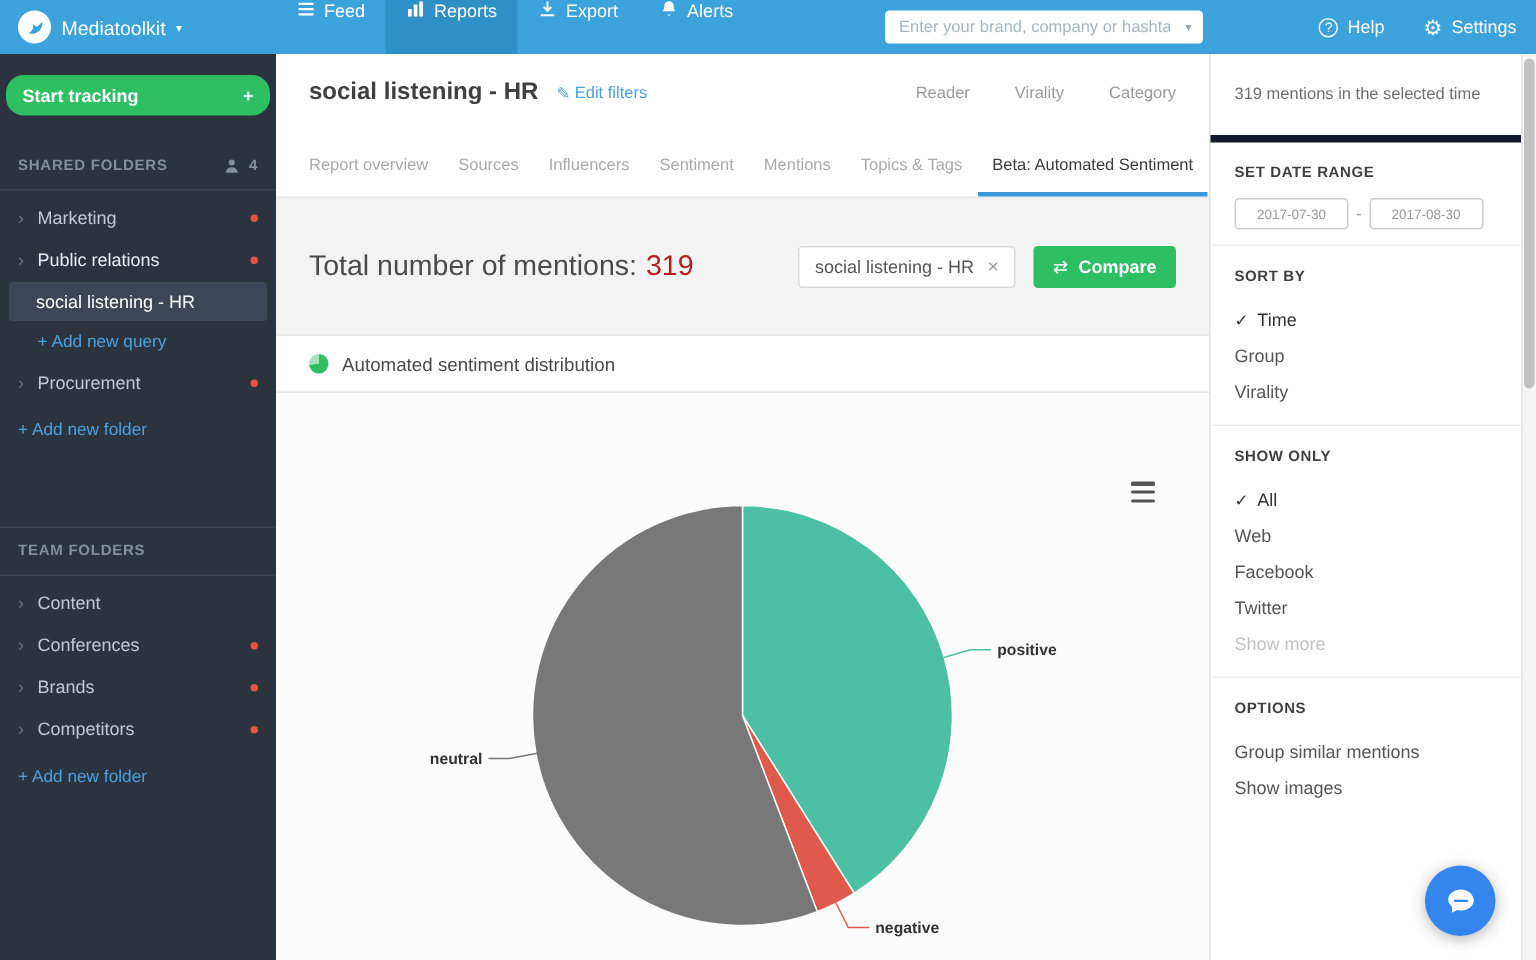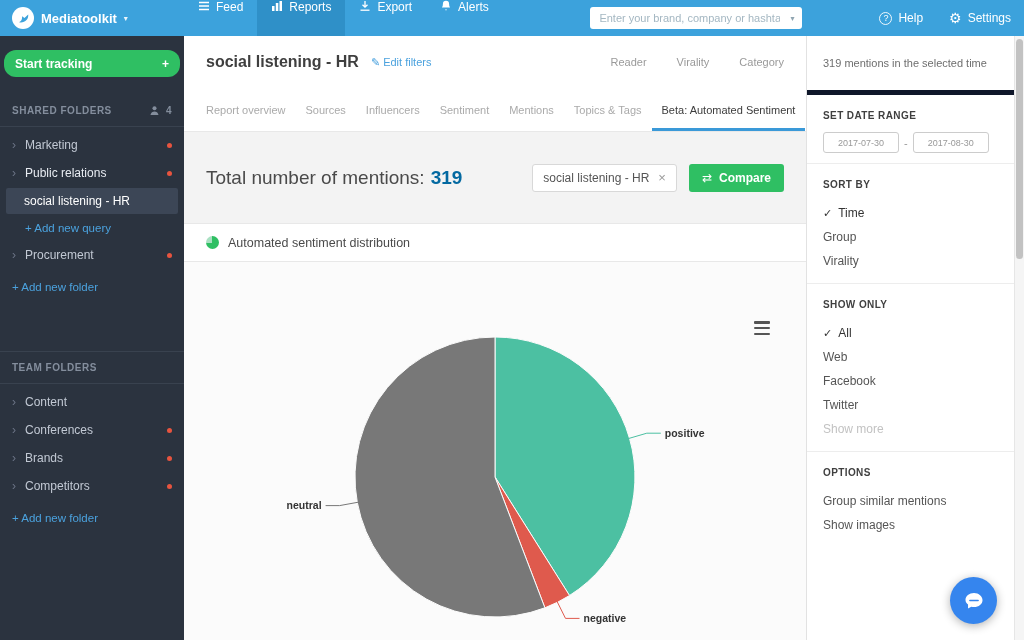--- a/index.html
+++ b/index.html
@@ -3,21 +3,21 @@
 <meta charset="utf-8">
 <style>
   *{box-sizing:border-box;margin:0;padding:0}
   html,body{width:1024px;height:640px}
   body{position:relative;font-family:"Liberation Sans",sans-serif;background:#fff;overflow:hidden}
 
   
   .topbar{position:absolute;top:0;left:0;width:1024px;height:36px;background:#3CA2DC;display:flex;align-items:center;color:#fff;font-size:12px;z-index:5}
   .brand{width:184px;display:flex;align-items:center;gap:7px;padding-left:12px;cursor:pointer}
   .logo{width:22px;height:22px;border-radius:50%;background:#fff;display:flex;align-items:center;justify-content:center;flex:none}
-  .brand-name{font-weight:bold;font-size:13px}
+  .brand-name{font-weight:normal;font-size:13px}
   .chev-dn{font-size:8px;opacity:.9}
   .topnav{display:flex;height:36px}
   .nav-item{display:flex;align-items:flex-start;gap:6px;padding:0 14px;cursor:pointer;height:36px}
   .nav-item.active{background:#2F90C8}
   .top-right{margin-left:auto;display:flex;align-items:center;height:36px}
   .searchwrap{position:relative;margin-right:64px}
   .searchwrap input{width:212px;height:22px;border:none;border-radius:3px;padding:0 22px 0 9px;font-size:11px;color:#333;outline:none;font-family:"Liberation Sans",sans-serif}
   .searchwrap input::placeholder{color:#a4b7c2}
   .search-chev{position:absolute;right:8px;top:50%;transform:translateY(-50%);color:#90a5b1;font-size:8px}
   .top-link{display:flex;align-items:center;gap:6px;padding:0 13px;cursor:pointer}
@@ -45,21 +45,21 @@
   .m-title{font-size:16px;font-weight:bold;color:#3f3f3f}
   .edit-filters{margin-left:12px;color:#4BA2DE;font-size:11px;cursor:pointer;display:flex;align-items:center;gap:3px}
   .view-modes{margin-left:auto;display:flex;gap:30px;color:#9a9a9a;font-size:11px}
   .view-modes span{cursor:pointer}
   .m-tabs{height:44px;background:#fff;display:flex;align-items:flex-end;padding:0 22px;border-bottom:1px solid #e8e8e8}
   .tab{padding:0 10px 15px;font-size:11px;color:#aaa;cursor:pointer;white-space:nowrap}
   .tab:first-child{padding-left:0}
   .tab.active{color:#3c3c3c;border-bottom:3px solid #3A99D8;padding-bottom:12px}
   .m-band{height:92px;background:#f3f3f3;display:flex;align-items:center;padding:0 22px;border-bottom:1px solid #e8e8e8}
   .total{font-size:19px;color:#4a4a4a}
-  .total-num{color:#0369a1;font-weight:bold;margin-left:6px}
+  .total-num{color:#b91c1c;font-weight:normal;margin-left:6px}
   .chip{margin-left:auto;display:flex;align-items:center;background:#fff;border:1px solid #d8d8d8;border-radius:3px;padding:6px 10px;font-size:12px;color:#555;cursor:pointer}
   .chip-x{margin-left:9px;color:#9a9a9a;cursor:pointer;font-size:13px;line-height:1}
   .compare-btn{margin-left:12px;display:flex;align-items:center;gap:7px;background:#2FBF63;border-radius:3px;padding:7px 13px;font-size:12px;color:#fff;font-weight:bold;cursor:pointer}
   .cmp-ic{font-size:12px;font-weight:normal}
   .m-sec{height:38px;background:#fff;display:flex;align-items:center;gap:9px;padding:0 22px;border-bottom:1px solid #e8e8e8}
   .pie-ico{width:13px;height:13px;border-radius:50%;background:conic-gradient(#2FBF63 0 262deg,#a9e0c2 262deg 360deg);flex:none}
   .sec-title{font-size:12.5px;color:#4a4a4a}
   .m-chart{position:relative;height:376px}
   .m-chart svg{position:absolute;top:0;left:0}
   .pie-label{font-size:10.5px;font-weight:bold;fill:#333;font-family:"Liberation Sans",sans-serif}

